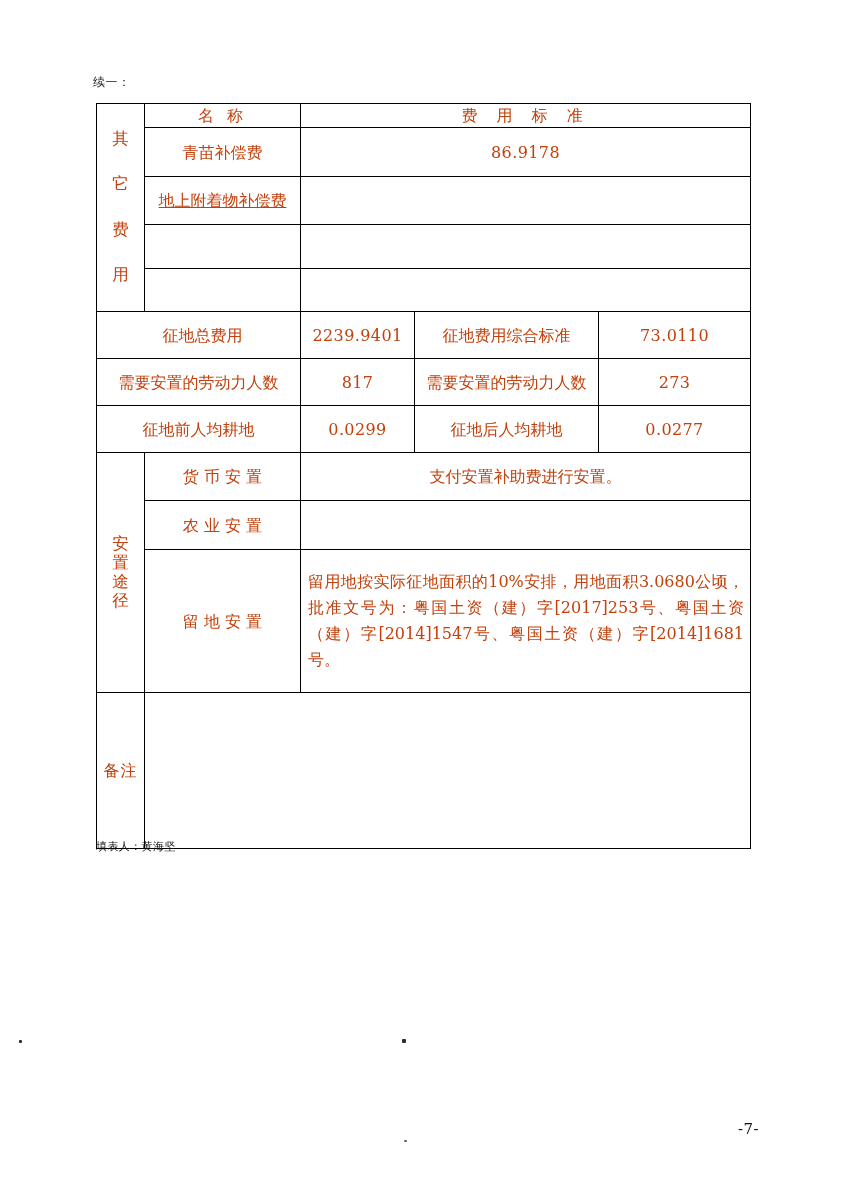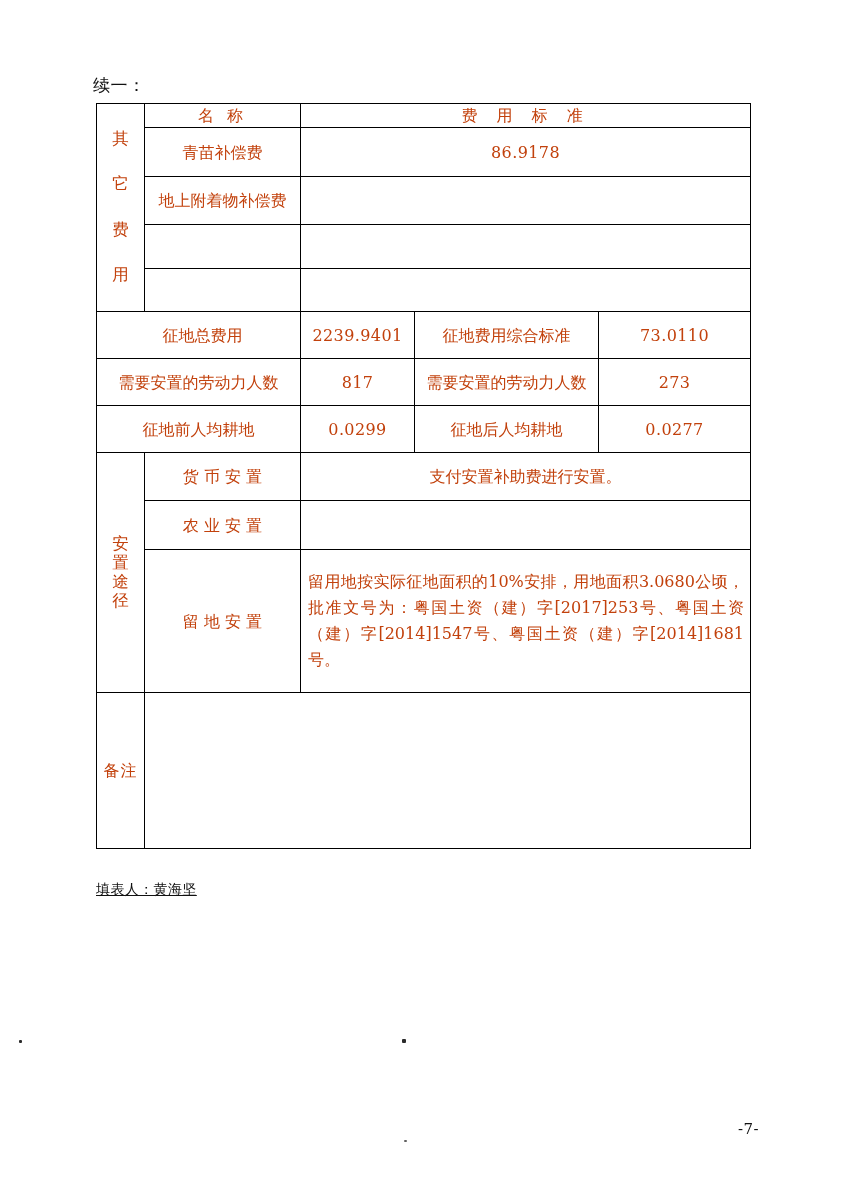--- a/index.html
+++ b/index.html
@@ -21,21 +21,21 @@
     left: 0; top: 0;
     width: 850px;
     height: 1201px;
   }
 
   
   .cont-label {
     position: absolute;
     left: 93px;
     top: 74px;
-    font-size: 17px;
+    font-size: 12px;
     letter-spacing: 0.5px;
     white-space: nowrap;
   }
 
   
   .tbl-wrap {
     position: absolute;
     left: 96px;
     top: 103px;
     width: 654px;
@@ -93,25 +93,24 @@
   .beizhu {
     font-size: 16.5px;
     letter-spacing: 1px;
     margin-left: 16px;
   }
 
   
   .filler {
     position: absolute;
     left: 96px;
-    top: 881px;
-    font-size: 14px;
+    top: 839px;
+    font-size: 11px;
     letter-spacing: 0.4px;
     white-space: nowrap;
-    text-decoration: underline;
   }
 
   .page-no {
     position: absolute;
     left: 738px;
     top: 1120px;
     font-size: 15px;
     letter-spacing: 0.5px;
     font-family: "DejaVu Serif", "Liberation Serif", serif;
   }
@@ -158,21 +157,21 @@
           <td class="sp-sm">名    称</td>
           <td colspan="3" class="sp-1">费 用 标 准</td>
         </tr>
 
         <tr>
           <td style="height:48px;">青苗补偿费</td>
           <td colspan="3" class="num">86.9178</td>
         </tr>
 
         <tr>
-          <td style="height:47px;">地上附着物补偿费</td>
+          <td style="height:47px;text-decoration:underline;">地上附着物补偿费</td>
           <td colspan="3" class="num"></td>
         </tr>
 
         <tr>
           <td style="height:43px;"></td>
           <td colspan="3" class="num"></td>
         </tr>
 
         <tr>
           <td style="height:42px;"></td>

